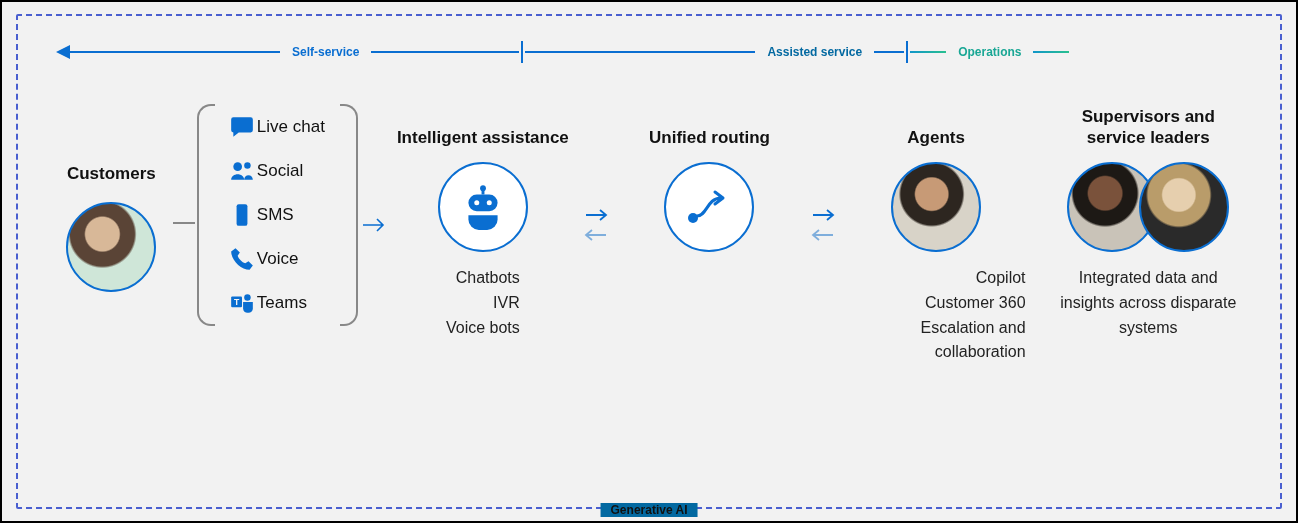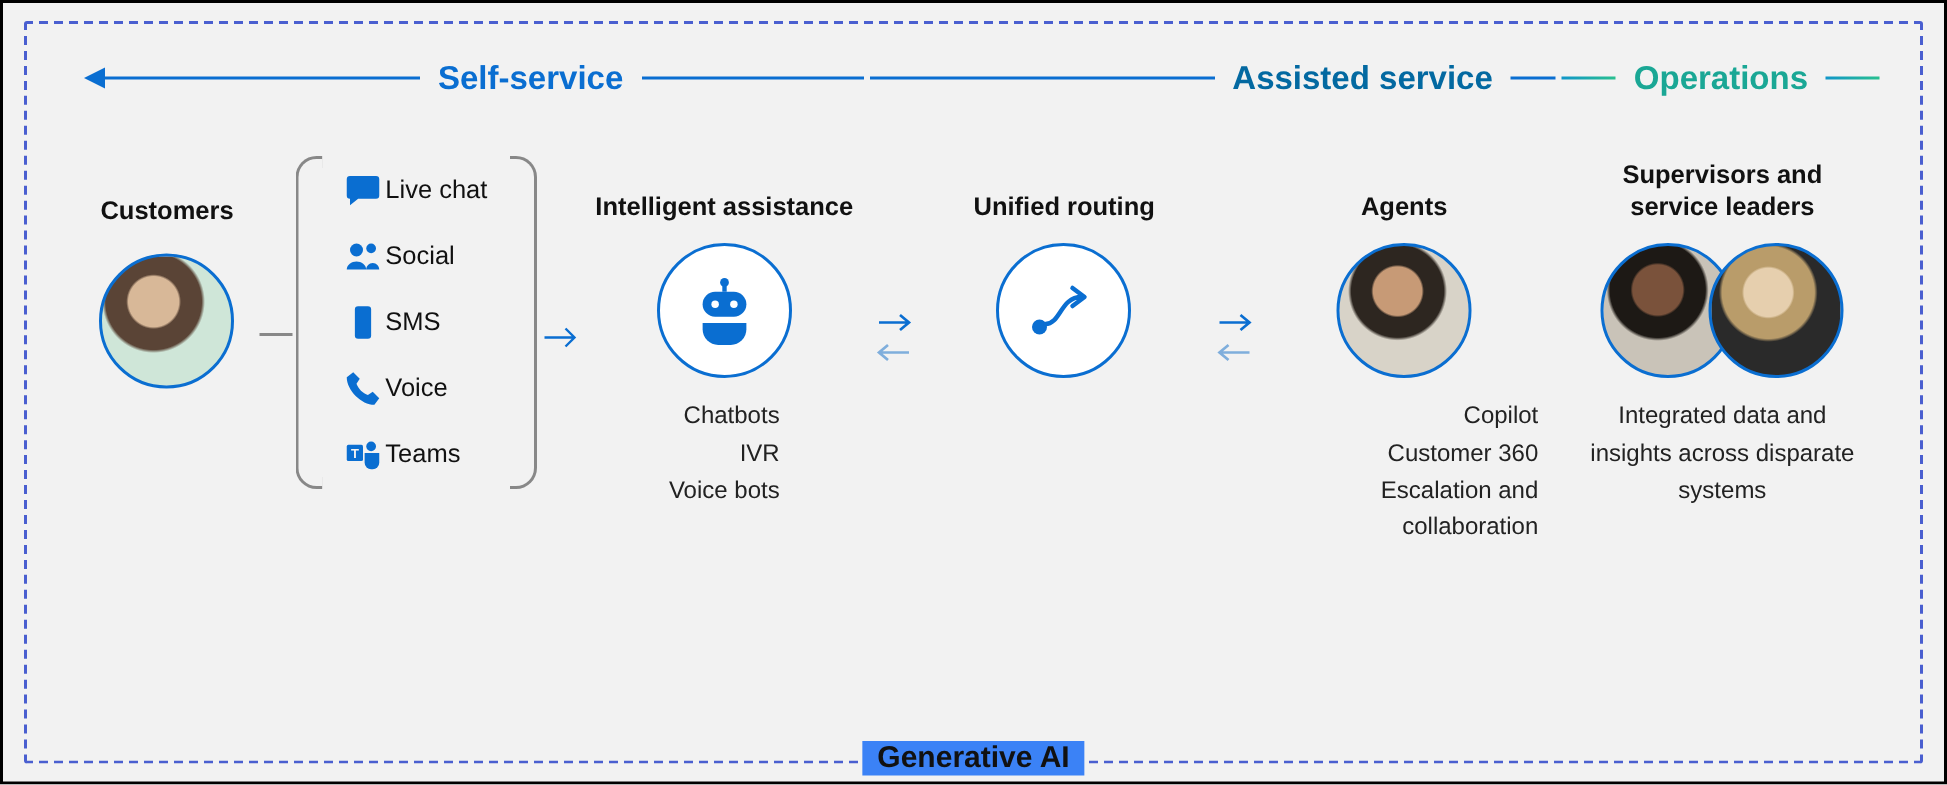--- a/index.html
+++ b/index.html
@@ -31,21 +31,21 @@
     position: relative;
     height: 56px;
     display: flex;
     align-items: center;
     margin-top: 8px;
   }
   .timeline .seg {
     display: flex;
     align-items: center;
     font-weight: 600;
-    font-size: 22px;
+    font-size: 12px;
     white-space: nowrap;
   }
   .line {
     height: 2.5px;
     flex: 1 1 auto;
   }
   .blue-line { background: #0a6ed1; }
   .teal-line { background: linear-gradient(90deg,#1196c9,#29c08f); }
   .tick {
     width: 2px;
@@ -100,21 +100,21 @@
   .photo-bg2 { background: radial-gradient(circle at 45% 35%, #c79a76 0 22%, #2d2620 24% 42%, #d8d3c8 45% 100%); }
   .photo-bg3 { background: radial-gradient(circle at 42% 34%, #7a523b 0 22%, #1d1915 24% 42%, #c9c3b8 45% 100%); }
   .photo-bg4 { background: radial-gradient(circle at 44% 36%, #e6cfae 0 22%, #b99c6a 24% 42%, #2a2a2a 45% 100%); }
   .sub {
     font-size: 16px;
     line-height: 1.55;
     color:#222;
   }
   
   .col-customers { width: 130px; margin-top: 26px;}
-  .col-customers h3 { min-height: 0; margin-bottom: 18px; }
+  .col-customers h3 { min-height: 0; margin-bottom: 18px; margin-top: 33px; }
   
   .col-channels { width: 180px; position:relative; }
   .bracket {
     position:absolute;
     top:0; bottom:0;
     width:18px;
     border-top:2px solid #888;
     border-bottom:2px solid #888;
     border-radius: 14px;
   }
@@ -148,24 +148,24 @@
   .col-sup { width: 220px; }
   .two-circles { display:flex; }
   .two-circles .circle { margin:0; }
   .two-circles .circle:nth-child(2){ margin-left:-18px; }
   
   .footer {
     position:absolute;
     bottom:-10px;
     left:50%;
     transform:translateX(-50%);
-    background:#3b82f6;
+    background:#0369a1;
     padding:0 10px;
     font-weight:600;
-    font-size:20px;
+    font-size:12px;
     color:#111;
   }
   .connector {
     width: 26px; height: 2px; background:#888;
     margin-top: 118px;
   }
 </style>
 </head>
 <body>
 

